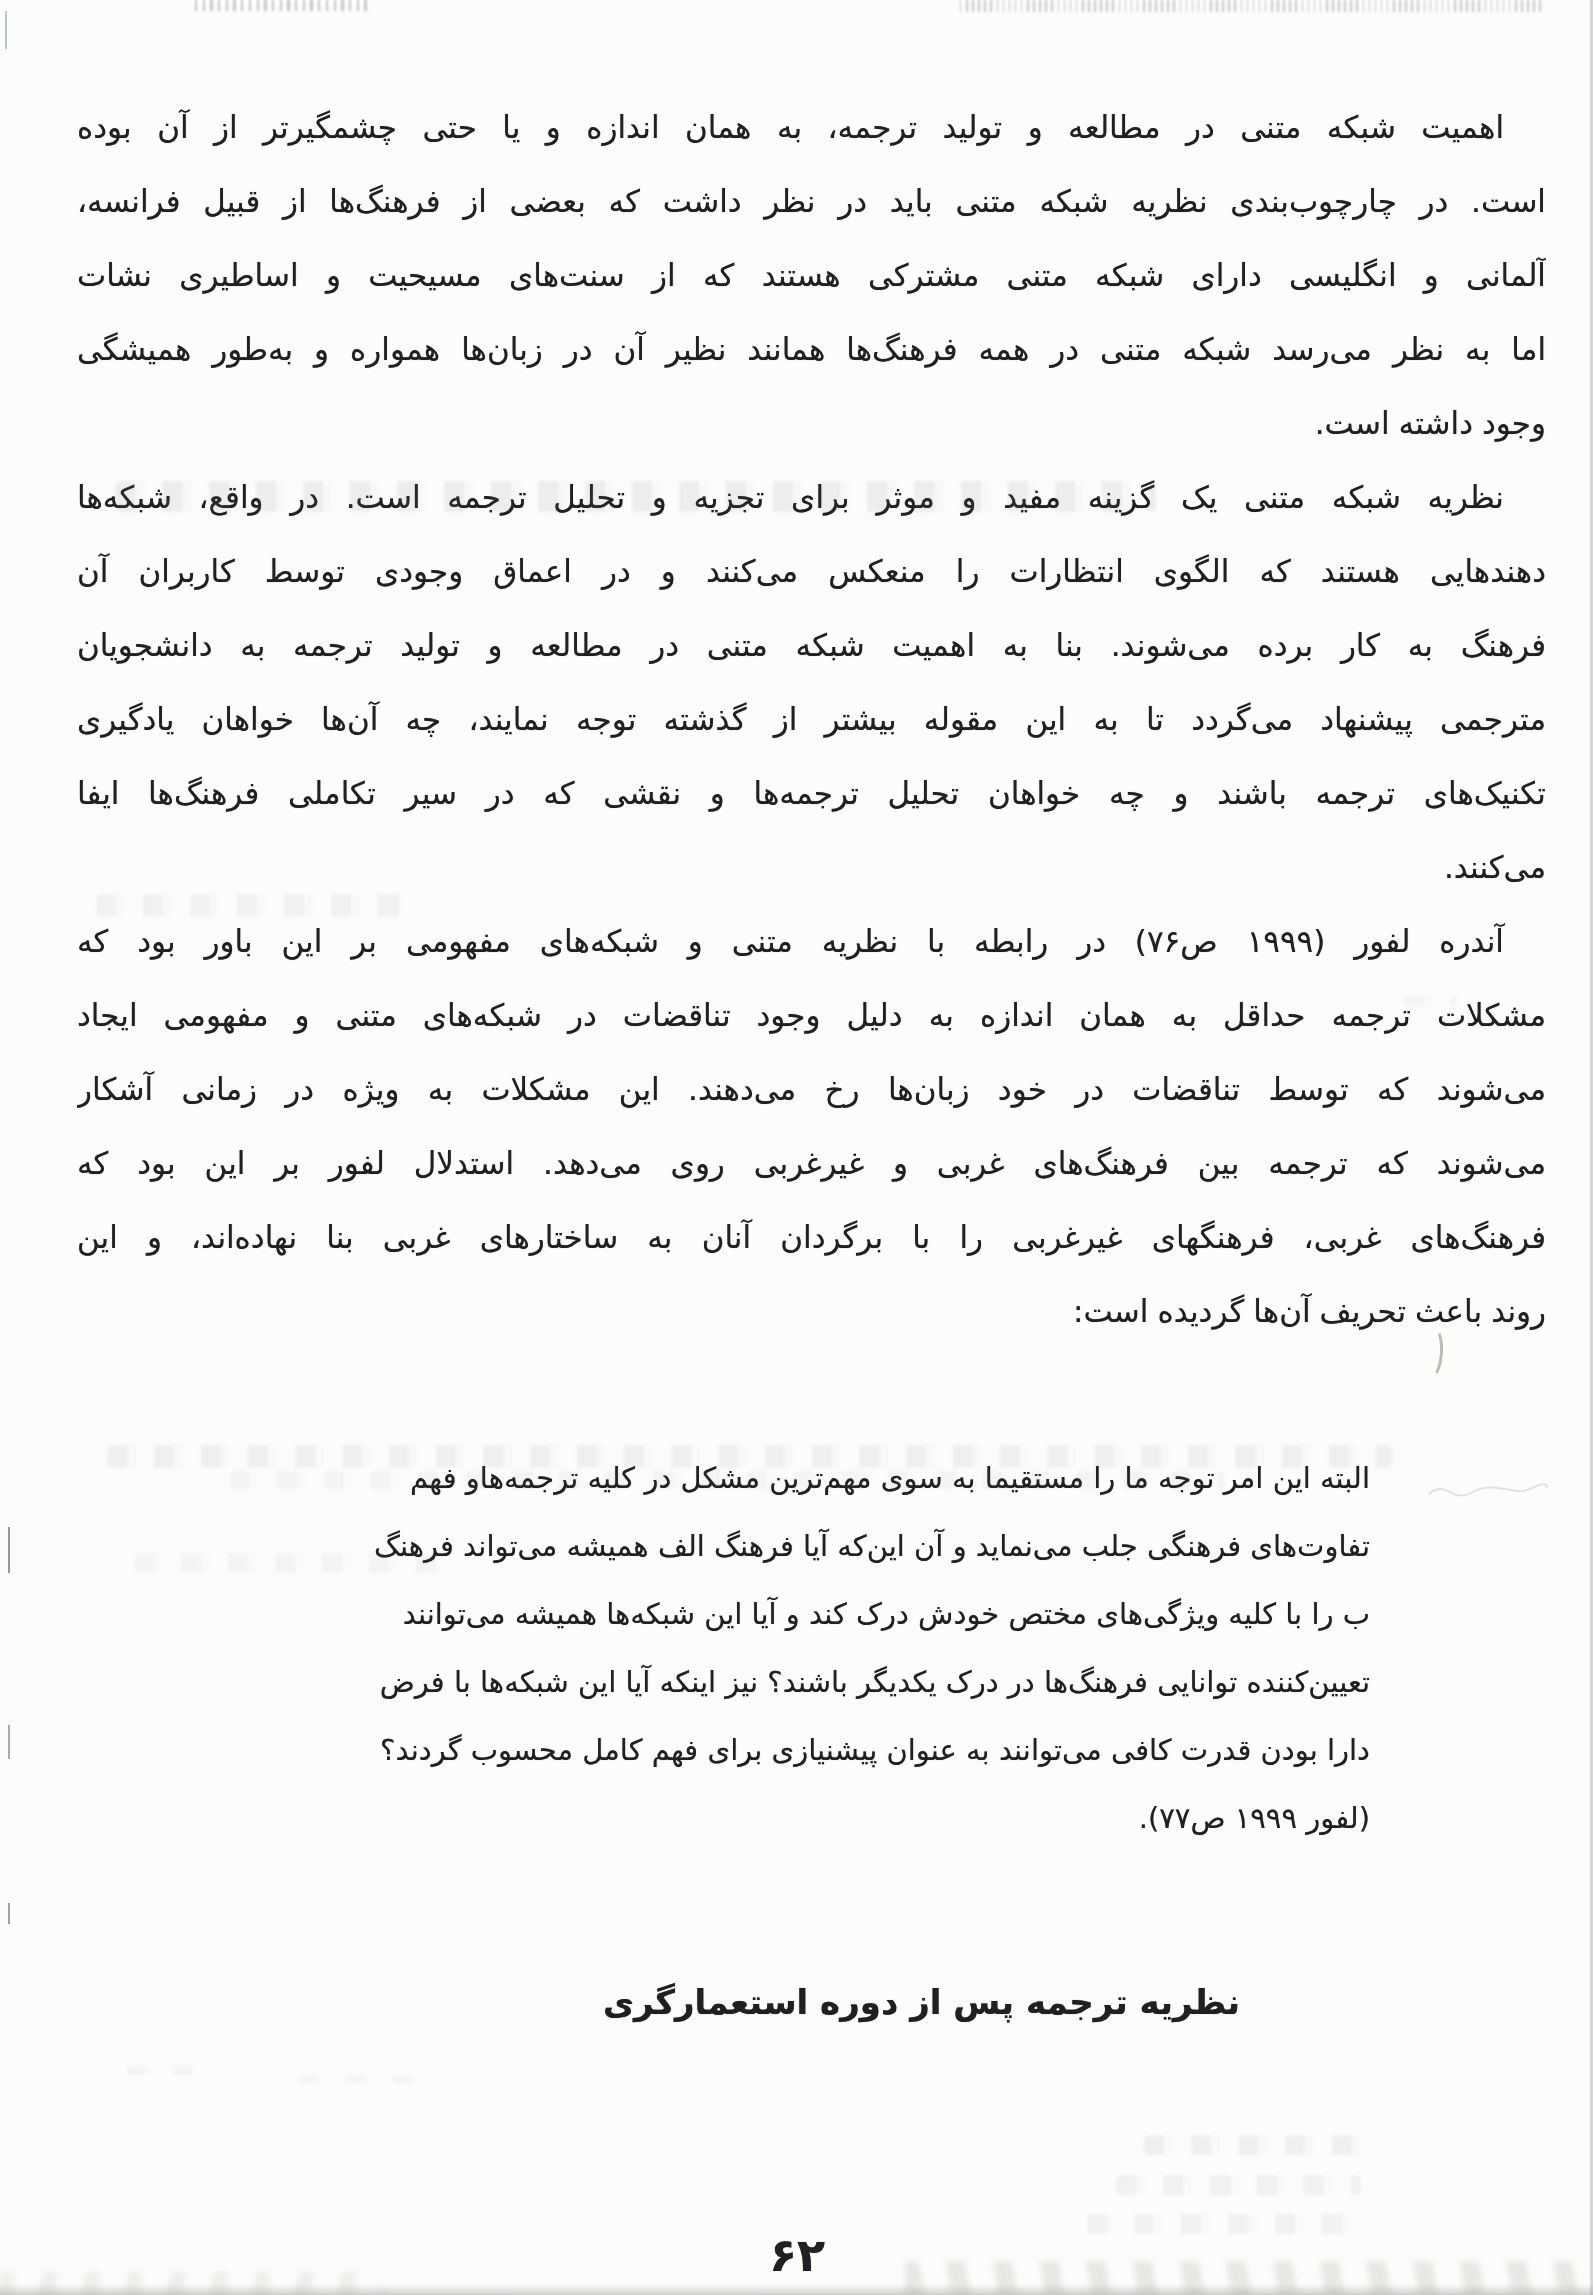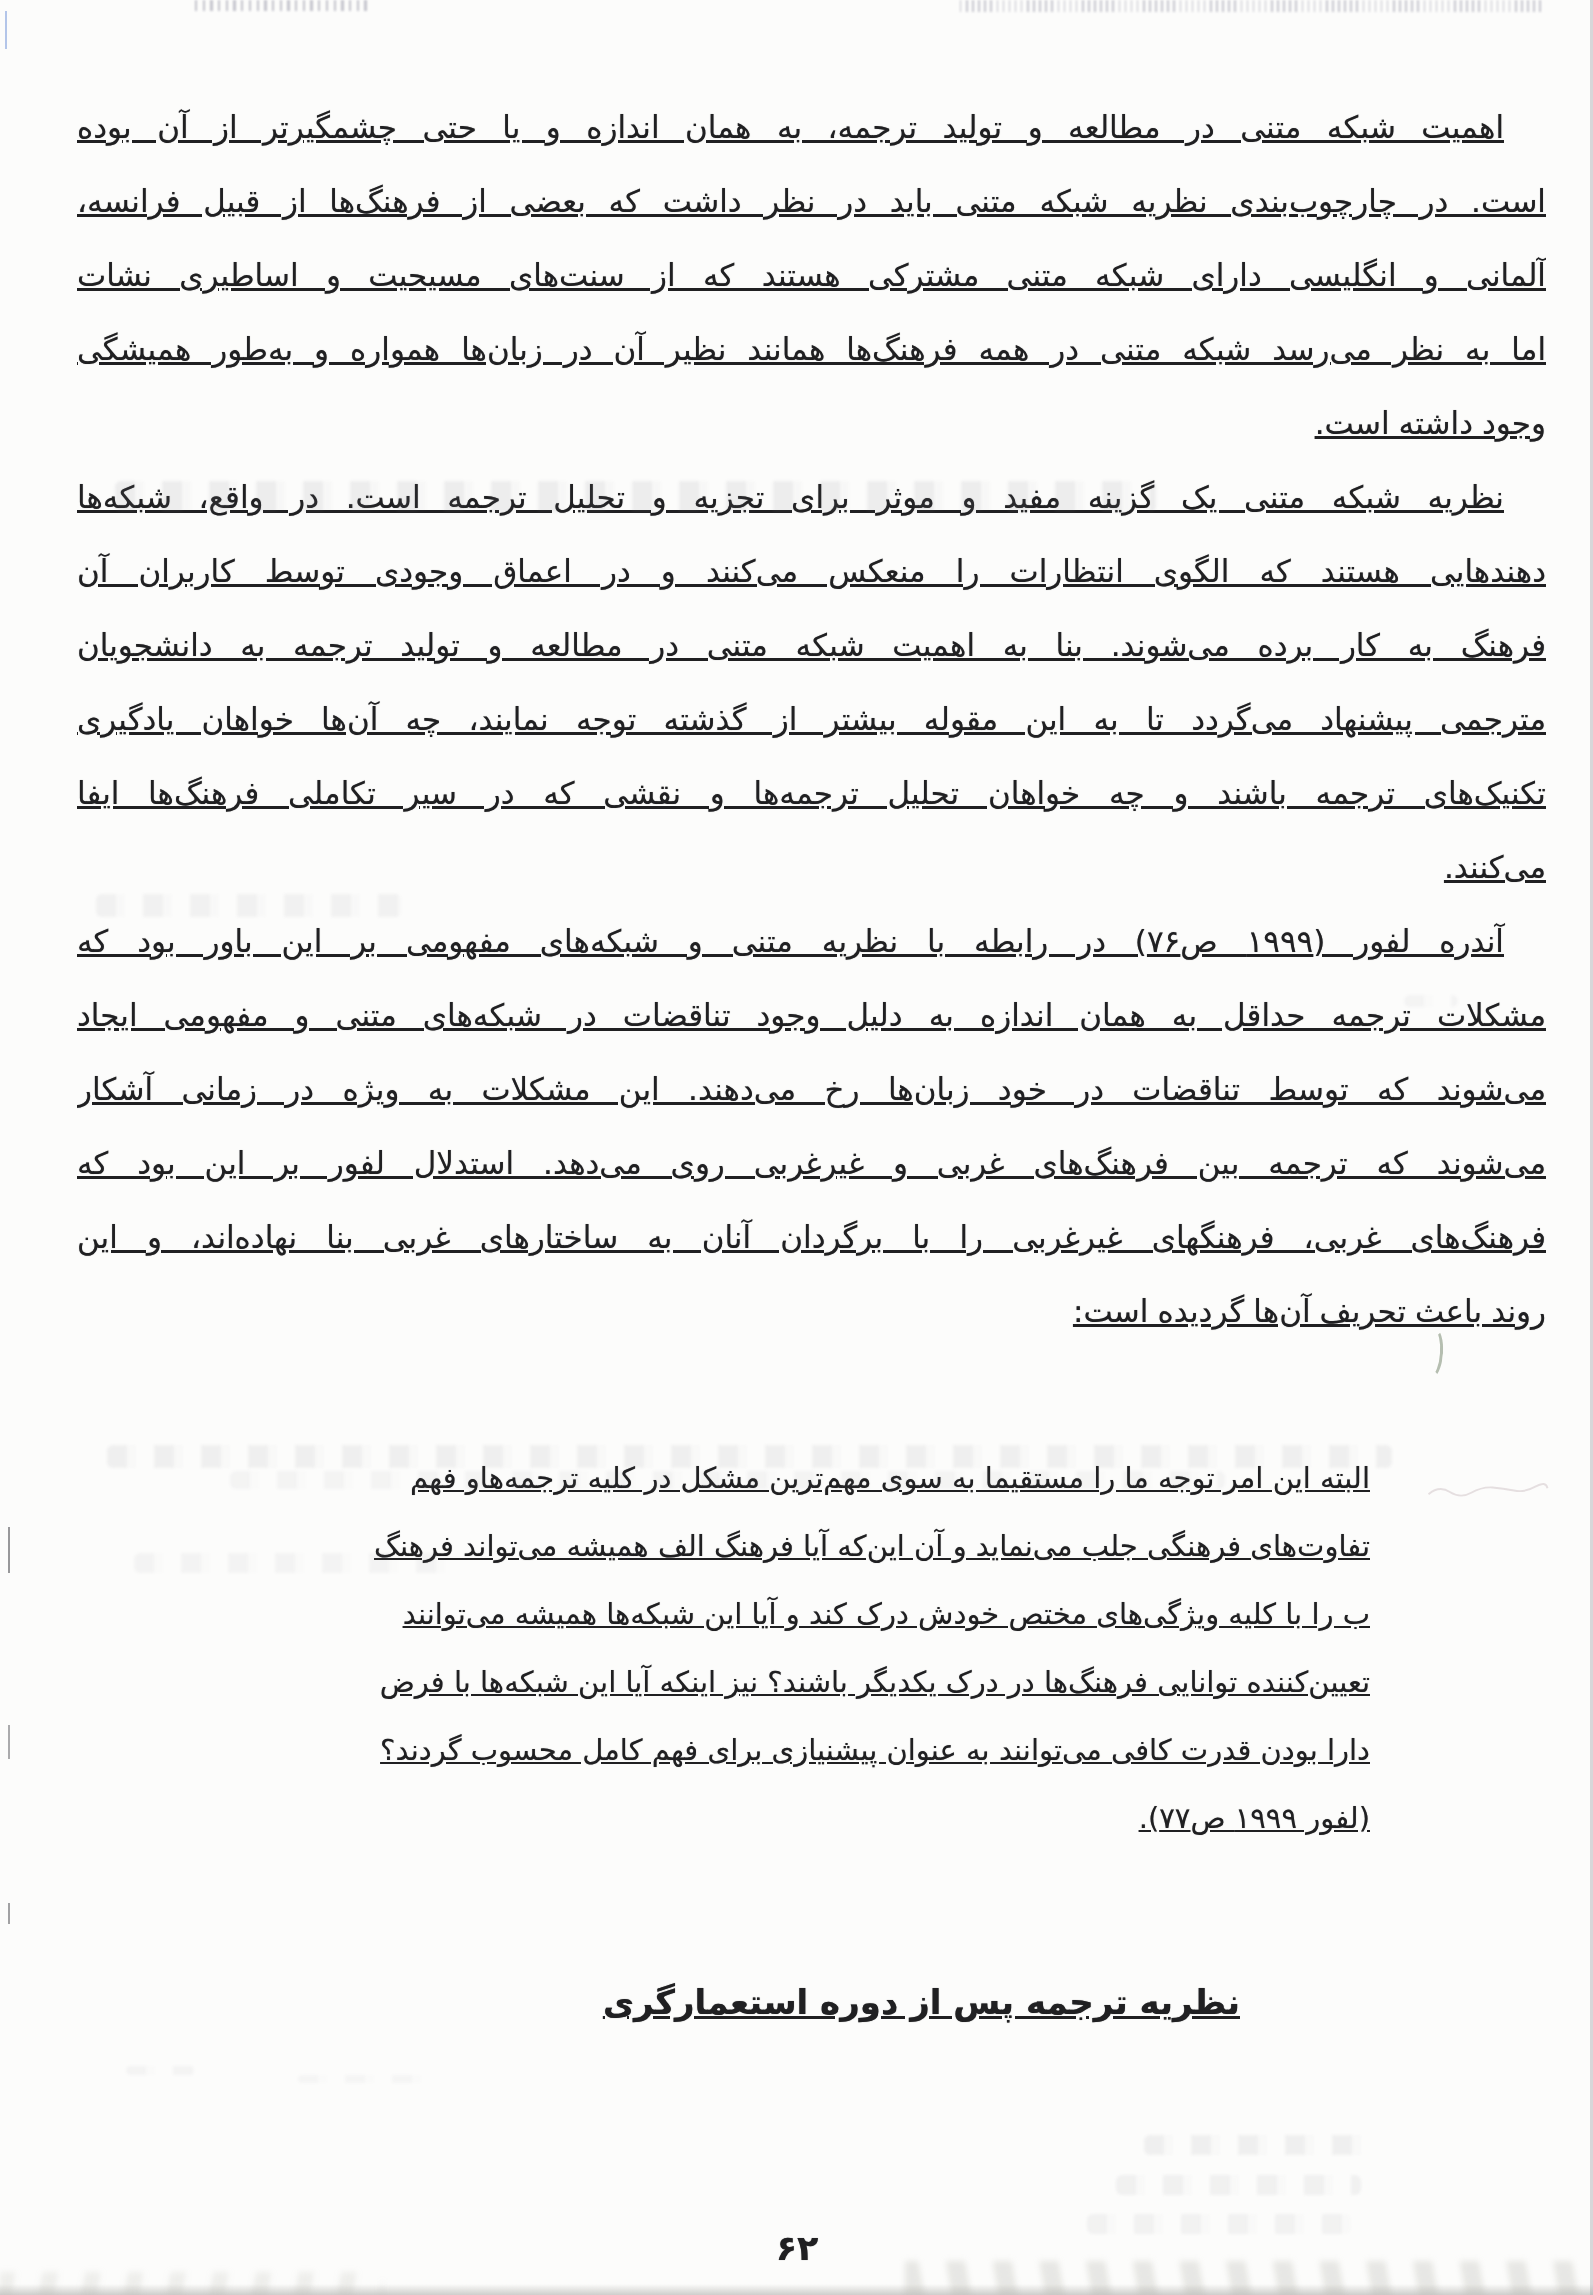--- a/index.html
+++ b/index.html
@@ -12,21 +12,20 @@
     overflow: hidden;
     direction: rtl;
     font-family: "DejaVu Sans", sans-serif;
     color: var(--ink, #202022);
   }
   .body-text {
     position: absolute;
     top: 90px;
     right: 48px;
     width: 1469px;
-    text-decoration: underline;
   }
   .bline {
     height: 74px;
     line-height: 74px;
     font-size: 31px;
     word-spacing: -0.8px;
     overflow: hidden;
     text-shadow: 0 0 0.8px rgba(10,10,12,.55);
   }
   .just { text-align: justify; text-align-last: justify; }
@@ -53,21 +52,21 @@
     font-size: 34px;
     font-weight: bold;
     text-align: right;
     text-shadow: 0 0 0.8px rgba(10,10,12,.7);
   }
   .page-number {
     position: absolute;
     top: 2228px;
     left: 0; right: 0;
     text-align: center;
-    font-size: 35px;
+    font-size: 46px;
     font-weight: bold;
     text-shadow: 0 0 0.8px rgba(10,10,12,.6);
   }
   
   .artifact { position: absolute; pointer-events: none; }
   .ghost {
     background: repeating-linear-gradient(90deg,
       rgba(115,115,125,.20) 0 20px,
       rgba(115,115,125,.06) 20px 29px,
       transparent 29px 47px);

